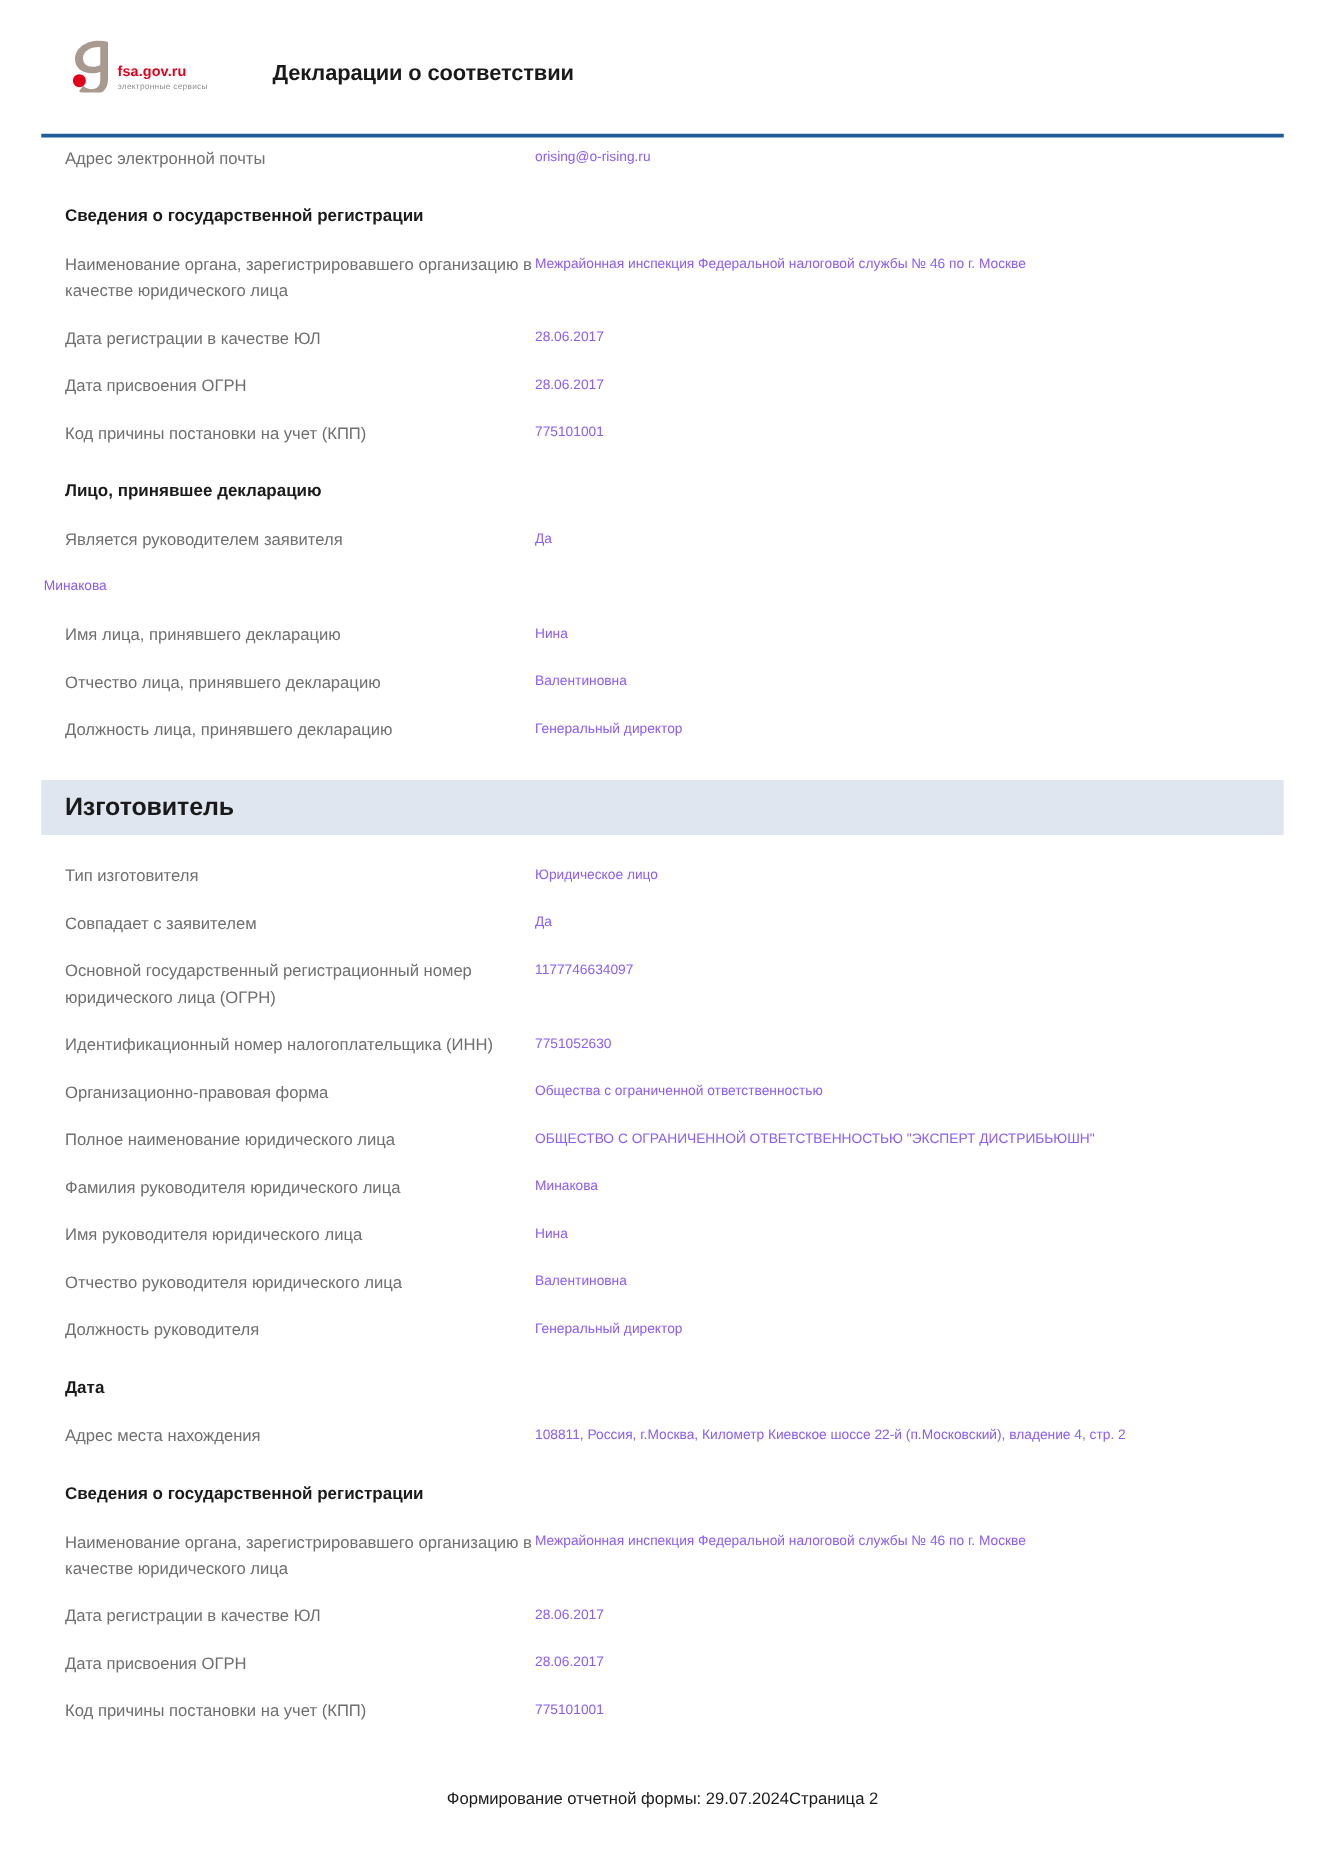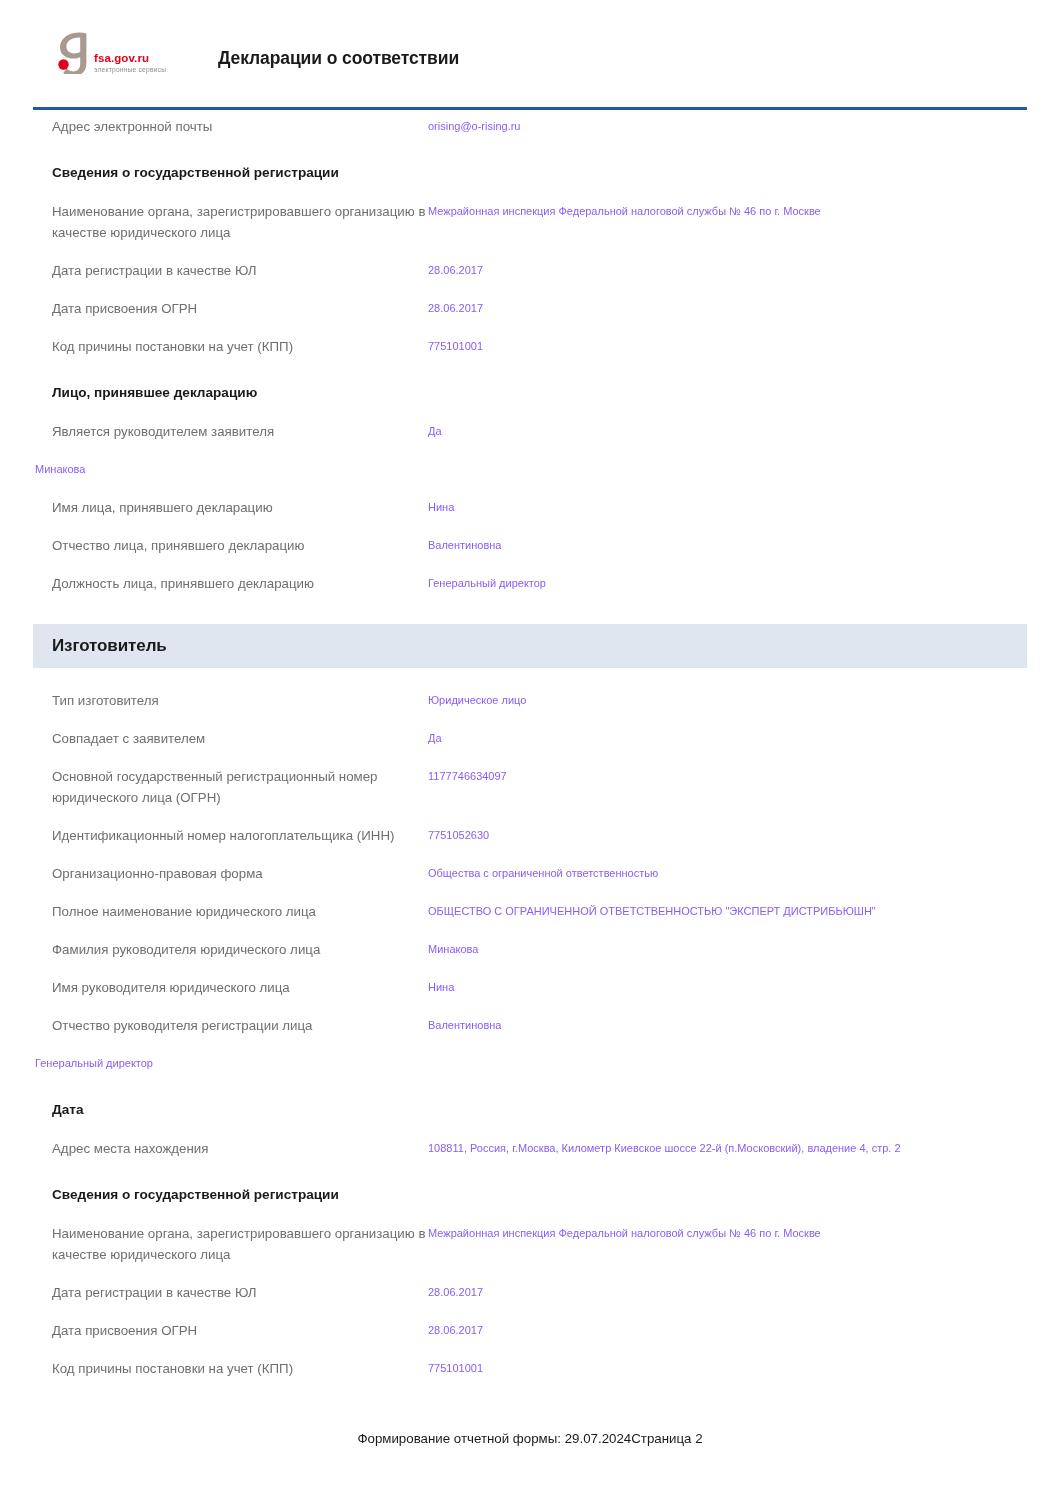--- a/index.html
+++ b/index.html
@@ -135,21 +135,21 @@
 
   .section-bar {
     margin: 30px 33px 22px 33px;
     background: #dfe6ef;
     height: 44px;
     display: flex;
     align-items: center;
   }
   .section-bar span {
     padding-left: 19px;
-    font-size: 17px;
+    font-size: 20px;
     font-weight: bold;
     color: #1a1a1a;
     letter-spacing: -0.1px;
   }
 
   
   .doc-footer {
     position: absolute;
     left: 33px;
     right: 33px;
@@ -261,24 +261,25 @@
       </div>
       <div class="row">
         <div class="label">Фамилия руководителя юридического лица</div>
         <div class="value">Минакова</div>
       </div>
       <div class="row">
         <div class="label">Имя руководителя юридического лица</div>
         <div class="value">Нина</div>
       </div>
       <div class="row">
-        <div class="label">Отчество руководителя регистрации лица</div>
+        <div class="label">Отчество руководителя юридического лица</div>
         <div class="value">Валентиновна</div>
       </div>
       <div class="row">
+        <div class="label">Должность руководителя</div>
         <div class="value">Генеральный директор</div>
       </div>
       <div class="subhead">
         <span>Дата</span>
       </div>
       <div class="row">
         <div class="label">Адрес места нахождения</div>
         <div class="value">108811, Россия, г.Москва, Километр Киевское шоссе 22-й (п.Московский), владение 4, стр. 2</div>
       </div>
       <div class="subhead">

